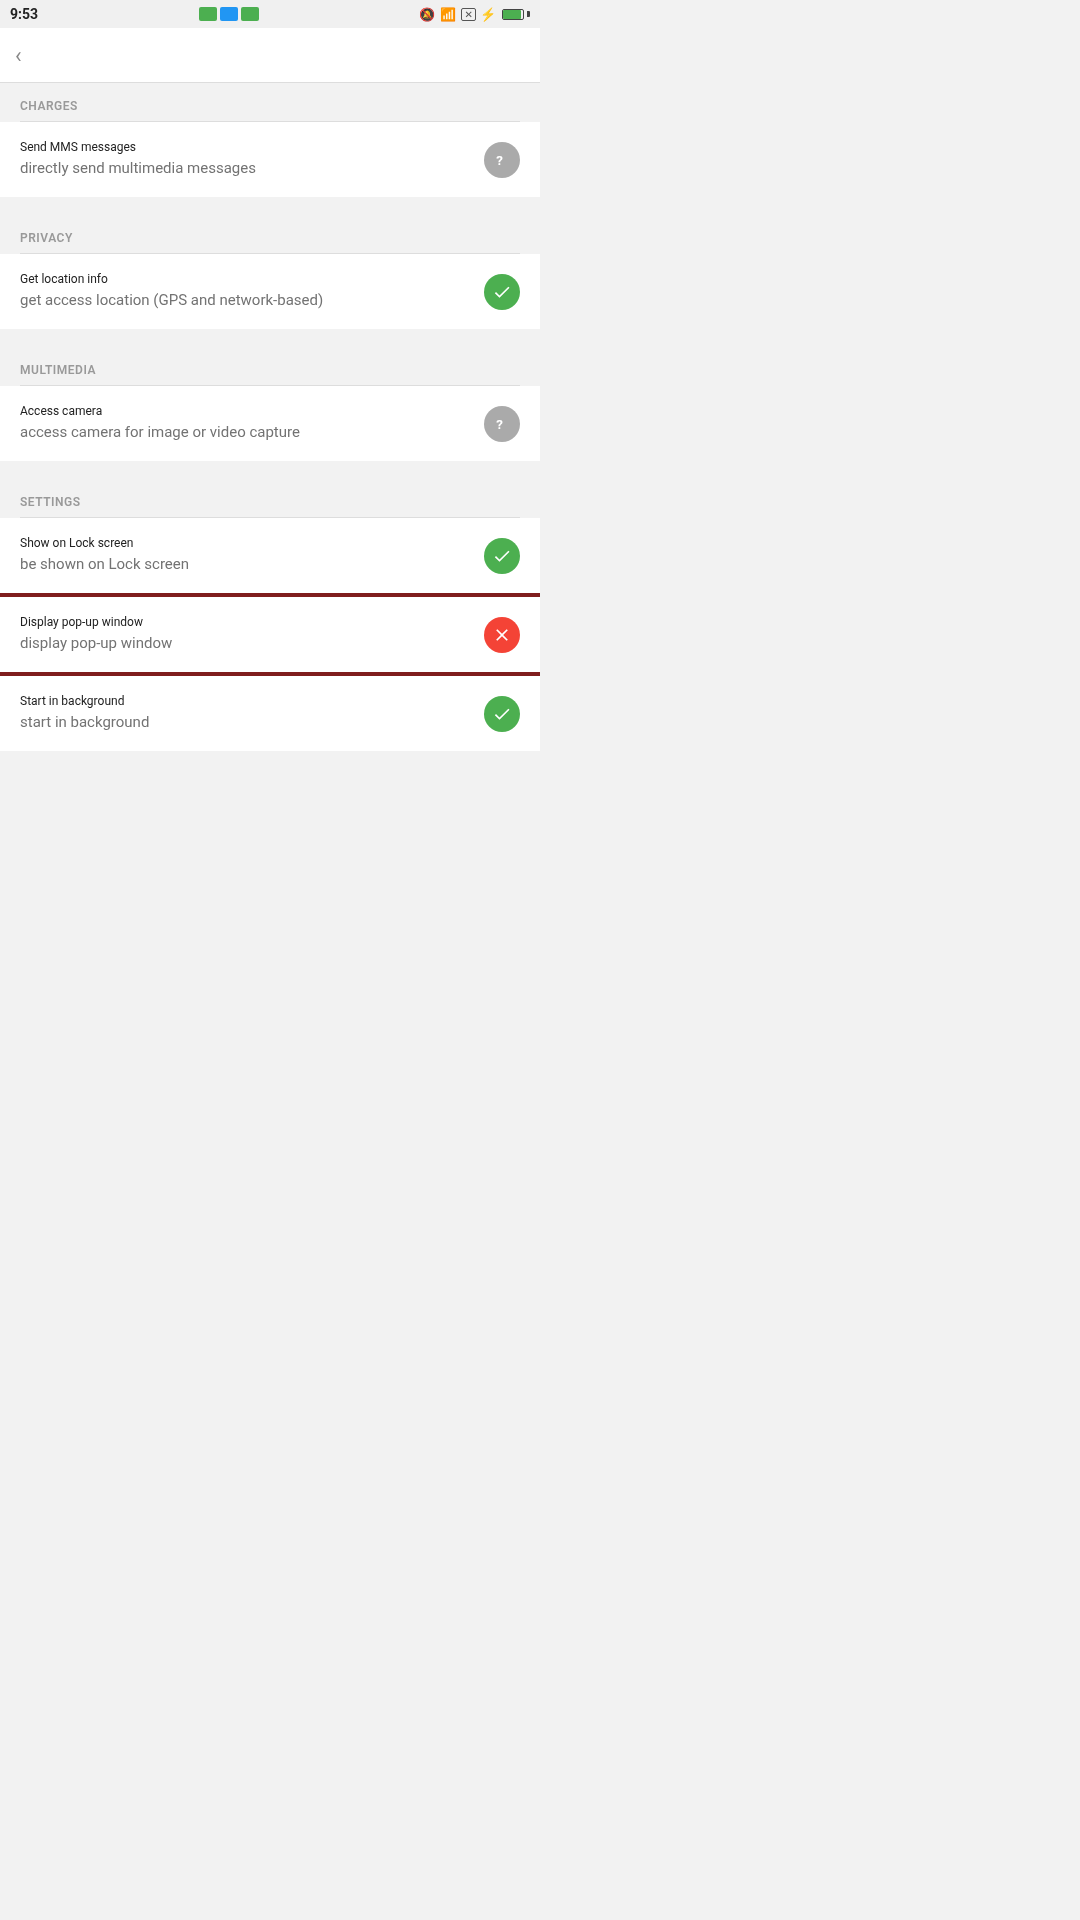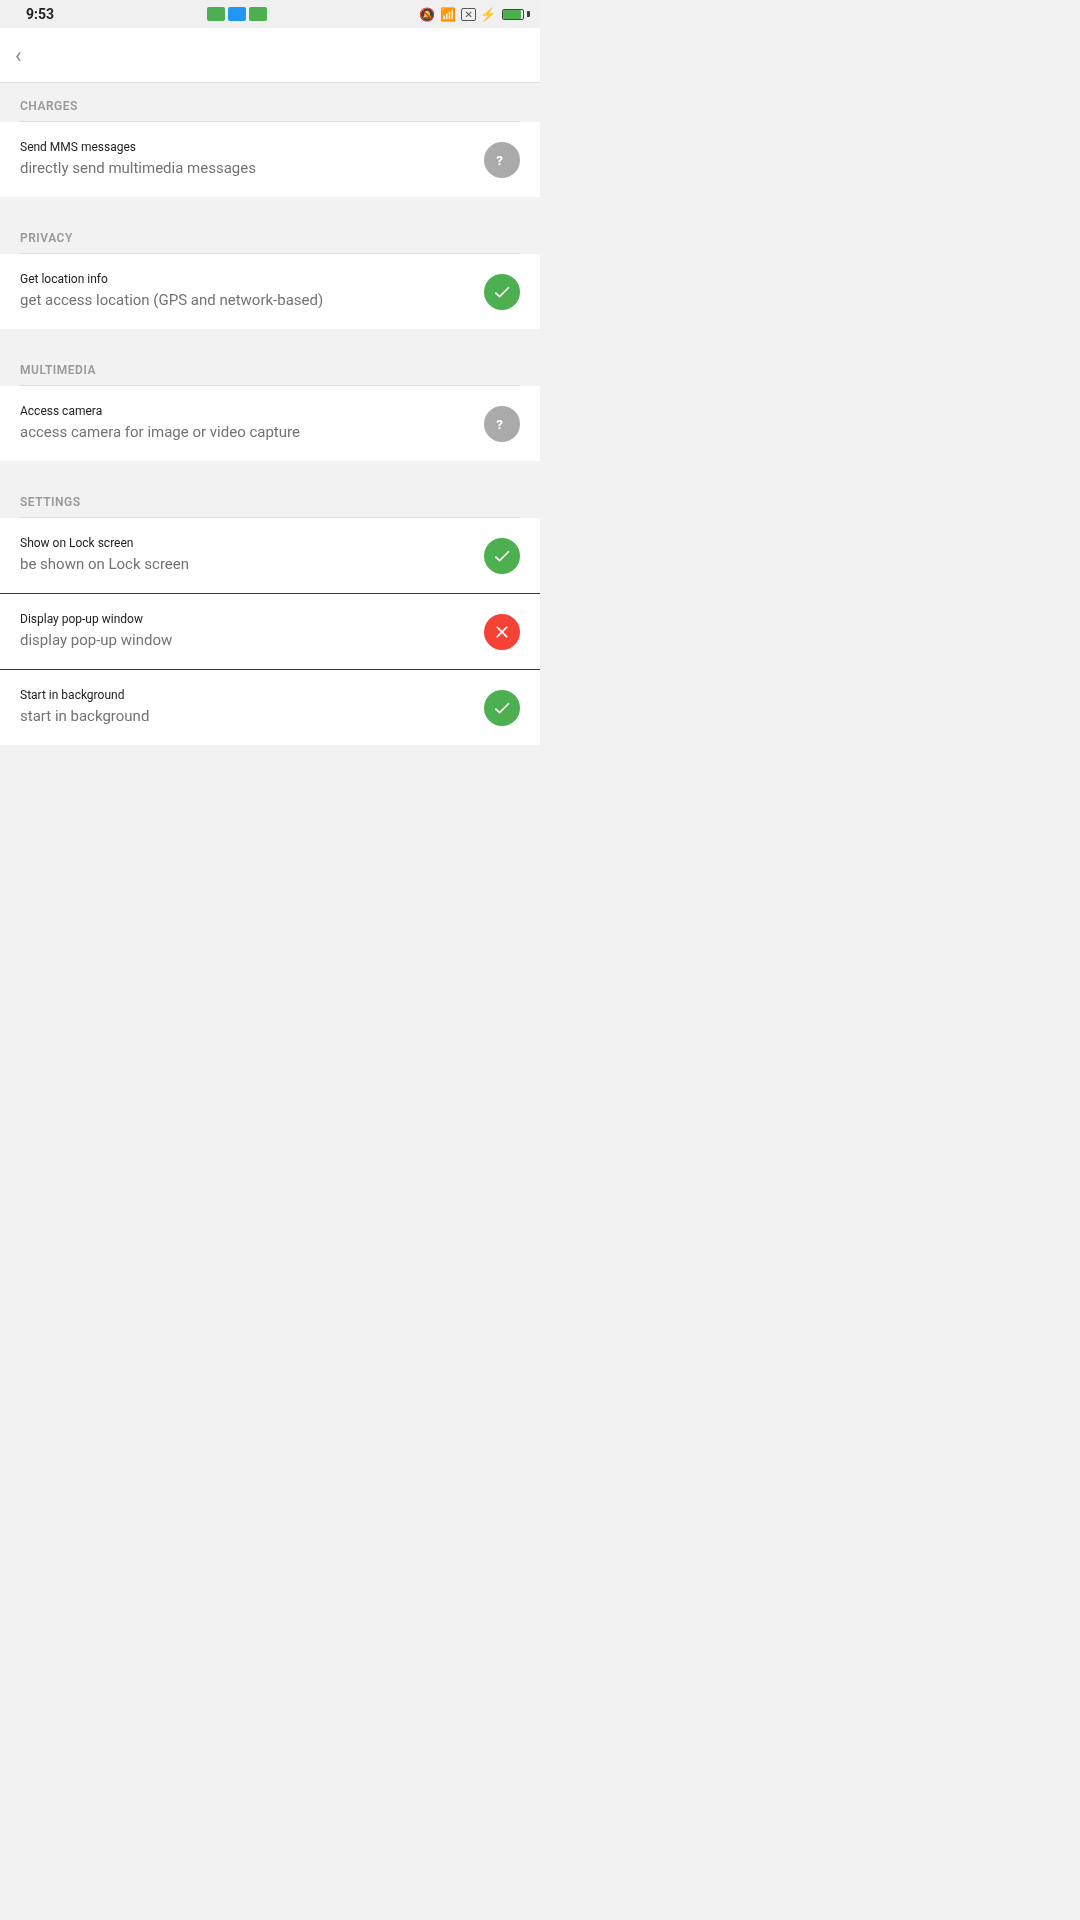--- a/index.html
+++ b/index.html
@@ -20,21 +20,20 @@
       height: 28px;
       display: flex;
       align-items: center;
       justify-content: space-between;
       padding: 0 10px;
     }
     .status-time {
       font-size: 14px;
       font-weight: bold;
       color: #222;
-      margin-left: 16px;
     }
     .status-icon-box {
       width: 18px;
       height: 14px;
       background: #4CAF50;
       border-radius: 2px;
       display: inline-block;
     }
     .status-icon-box2 {
       width: 18px;
@@ -127,21 +126,21 @@
     .section-block {
       background: #fff;
     }
 
     
     .perm-item {
       display: flex;
       align-items: center;
       padding: 18px 20px;
       background: #fff;
-      border-bottom: 1px solid #7f1d1d;
+      border-bottom: 4px solid #7f1d1d;
       min-height: 72px;
     }
     .perm-item:last-child {
       border-bottom: none;
     }
     .perm-text {
       flex: 1;
     }
     .perm-title {
       font-size: 12px;

